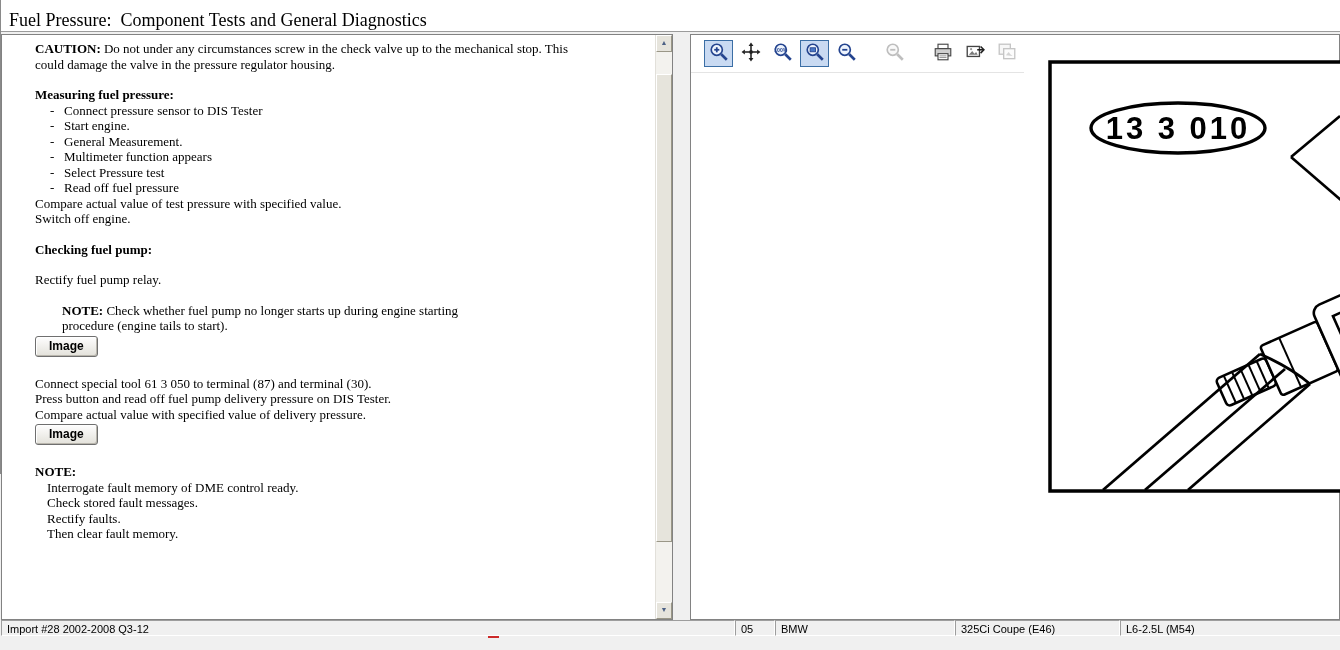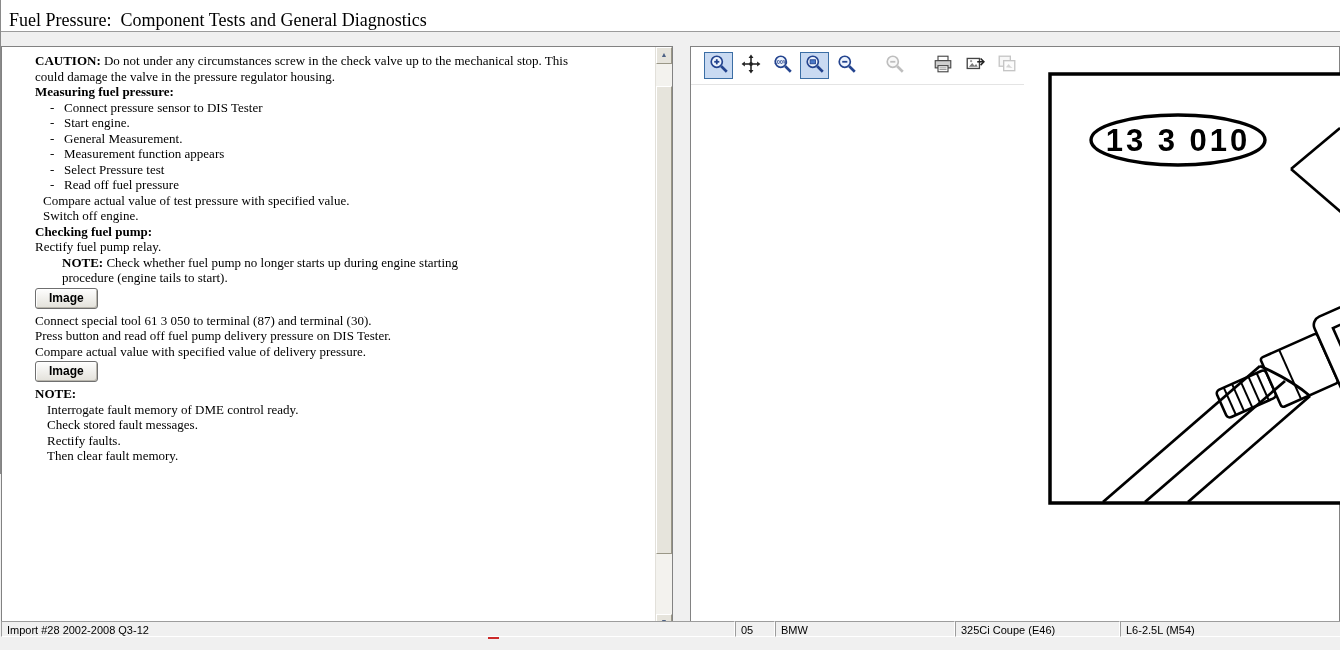--- a/index.html
+++ b/index.html
@@ -5,35 +5,35 @@
   *{box-sizing:border-box;margin:0;padding:0}
   html,body{width:1340px;height:650px;overflow:hidden;background:#f0f0f0;
     font-family:"Liberation Serif",serif;color:#000}
   .window{width:1340px;height:474px;display:flex;flex-direction:column;background:#a21caf;border-left:1px solid #8a8a8a}
 
   
   .titlebar{height:41px;background:#fff;border-bottom:1px solid #9b9b9b;
     font-size:18px;padding:10px 0 0 8px;white-space:pre}
 
   
-  .main{height:589px;display:flex;padding-top:14px;background:#f0f0f0}
+  .main{height:589px;display:flex;padding-top:2px;background:#f0f0f0}
   .left-pane{width:672px;height:586px;background:#fff;border:1px solid #828282;display:flex}
   .gap{width:18px;background:#f0f0f0}
   .right-pane{width:650px;height:586px;background:#fff;border:1px solid #828282;display:flex;}
 
   
   .doc{width:653px;padding:6px 10px 0 33px;font-size:13px;line-height:15.5px;overflow:hidden}
   .b{font-weight:bold}
-  .sp{margin-top:0}
+  .sp{margin-top:15px}
   .caution{max-width:560px}
   .note1{max-width:438px;margin-left:27px}
   .list{margin-left:15px}
   .li{padding-left:14px;position:relative}
   .li::before{content:"-";position:absolute;left:0}
-  .indent1{margin-left:8px}
+  .indent1{margin-left:0}
   .note2-items{margin-left:12px}
   .img-btn{display:inline-block;margin:2px 0 4px 0;padding:2px 13px 3px 13px;
     font:bold 12px "Liberation Sans",sans-serif;color:#000;cursor:pointer;
     background:linear-gradient(#fefefe,#e3e1da);border:1px solid #6f6f6f;border-radius:3px;
     box-shadow:inset 1px 1px 0 #fff, inset -1px -1px 0 #b9b6ad}
 
   
   .scrollbar{width:17px;height:584px;background:#f3f2ee;border-left:1px solid #e2e0da;
     display:flex;flex-direction:column}
   .sb-btn{height:17px;background:#e6e4dc;border:1px solid #fff;border-right-color:#9a9787;border-bottom-color:#9a9787;
@@ -79,21 +79,21 @@
         <div class="caution">
           <span class="b">CAUTION:</span>
           <span>Do not under any circumstances screw in the check valve up to the mechanical stop. This could damage the valve in the pressure regulator housing.</span>
         </div>
 
         <div class="sp b">Measuring fuel pressure:</div>
         <div class="list">
           <div class="li">Connect pressure sensor to DIS Tester</div>
           <div class="li">Start engine.</div>
           <div class="li">General Measurement.</div>
-          <div class="li">Measurement function appears</div>
+          <div class="li">Multimeter function appears</div>
           <div class="li">Select Pressure test</div>
           <div class="li">Read off fuel pressure</div>
         </div>
         <div class="indent1">Compare actual value of test pressure with specified value.</div>
         <div class="indent1">Switch off engine.</div>
 
         <div class="sp b">Checking fuel pump:</div>
 
         <div class="sp">Rectify fuel pump relay.</div>
 

